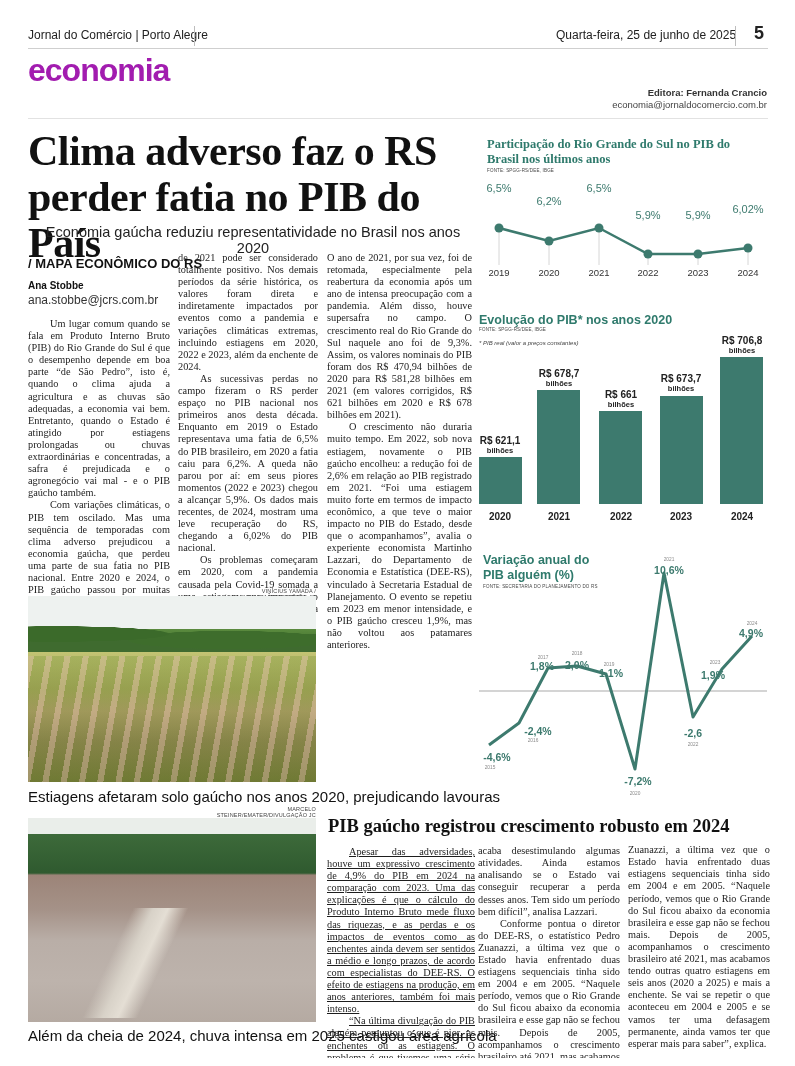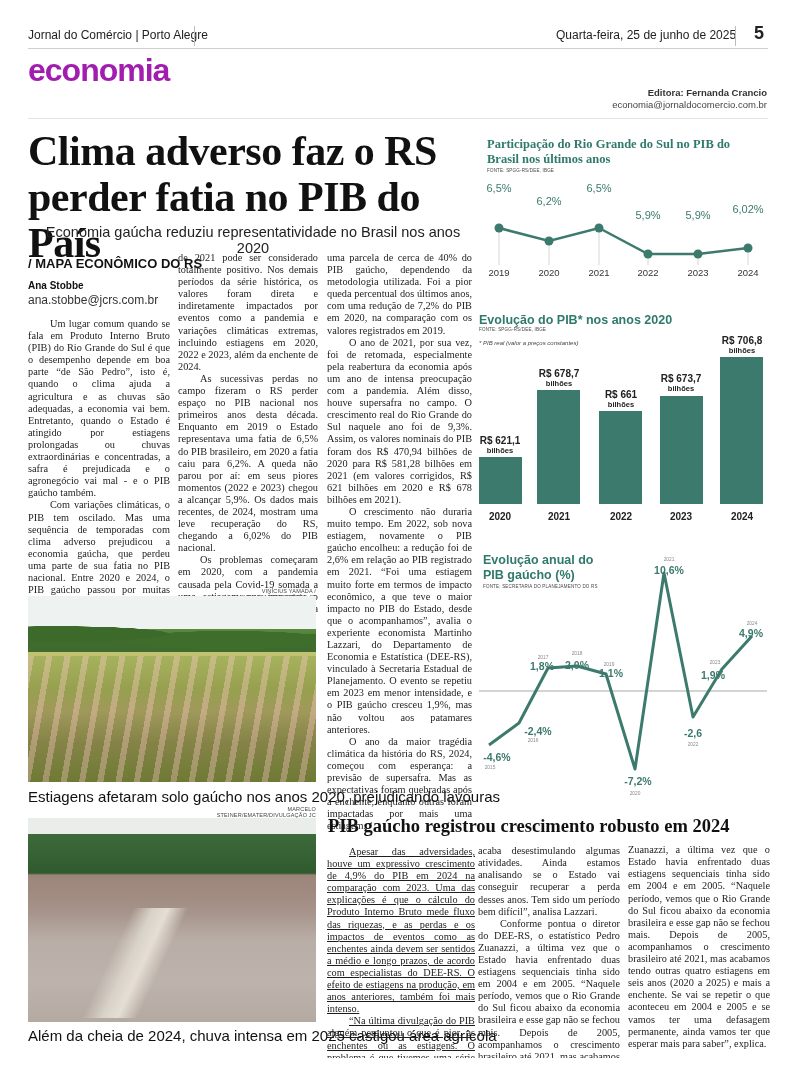--- a/index.html
+++ b/index.html
@@ -106,24 +106,22 @@
 <div class="abs col col1">
   <p>Um lugar comum quando se fala em Produto Interno Bruto (PIB) do Rio Grande do Sul é que o desempenho depende em boa parte “de São Pedro”, isto é, quando o clima ajuda a agricultura e as chuvas são adequadas, a economia vai bem. Entretanto, quando o Estado é atingido por estiagens prolongadas ou chuvas extraordinárias e concentradas, a safra é prejudicada e o agronegócio vai mal - e o PIB gaúcho também.</p>
   <p>Com variações climáticas, o PIB tem oscilado. Mas uma sequência de temporadas com clima adverso prejudicou a economia gaúcha, que perdeu uma parte de sua fatia no PIB nacional. Entre 2020 e 2024, o PIB gaúcho passou por muitas oscilações. Dos cinco anos sob retrospectiva, apenas o</p>
 </div>
 <div class="abs col col2 noindent-first">
   <p>de 2021 pode ser considerado totalmente positivo. Nos demais períodos da série histórica, os valores foram direta e indiretamente impactados por eventos como a pandemia e variações climáticas extremas, incluindo estiagens em 2020, 2022 e 2023, além da enchente de 2024.</p>
   <p>As sucessivas perdas no campo fizeram o RS perder espaço no PIB nacional nos primeiros anos desta década. Enquanto em 2019 o Estado representava uma fatia de 6,5% do PIB brasileiro, em 2020 a fatia caiu para 6,2%. A queda não parou por aí: em seus piores momentos (2022 e 2023) chegou a alcançar 5,9%. Os dados mais recentes, de 2024, mostram uma leve recuperação do RS, chegando a 6,02% do PIB nacional.</p>
   <p>Os problemas começaram em 2020, com a pandemia causada pela Covid-19 somada a uma estiagem que impactou o agronegócio – cuja cadeia completa representa</p>
 </div>
 <div class="abs col col3 noindent-first">
-  <p>uma parcela de cerca de 40% do PIB gaúcho, dependendo da metodologia utilizada. Foi a pior queda percentual dos últimos anos, com uma redução de 7,2% do PIB em 2020, na comparação com os valores registrados em 2019.</p>
   <p>O ano de 2021, por sua vez, foi de retomada, especialmente pela reabertura da economia após um ano de intensa preocupação com a pandemia. Além disso, houve supersafra no campo. O crescimento real do Rio Grande do Sul naquele ano foi de 9,3%. Assim, os valores nominais do PIB foram dos R$ 470,94 bilhões de 2020 para R$ 581,28 bilhões em 2021 (em valores corrigidos, R$ 621 bilhões em 2020 e R$ 678 bilhões em 2021).</p>
   <p>O crescimento não duraria muito tempo. Em 2022, sob nova estiagem, novamente o PIB gaúcho encolheu: a redução foi de 2,6% em relação ao PIB registrado em 2021. “Foi uma estiagem muito forte em termos de impacto econômico, a que teve o maior impacto no PIB do Estado, desde que o acompanhamos”, avalia o experiente economista Martinho Lazzari, do Departamento de Economia e Estatística (DEE-RS), vinculado à Secretaria Estadual de Planejamento. O evento se repetiu em 2023 em menor intensidade, e o PIB gaúcho cresceu 1,9%, mas não voltou aos patamares anteriores.</p>
-  <p>O ano da maior tragédia climática da história do RS, 2024, começou com esperança: a previsão de supersafra. Mas as expectativas foram quebradas após a enchente, enquanto outras foram impactadas por mais uma estiagem.</p>
 </div>
 
 <div class="abs credit credit1">VINÍCIUS YAMADA / EMBRAPA/DIVULGAÇÃO JC</div>
 <div class="abs photo photo1">
   <div class="trees"></div>
   <div class="rows"></div>
 </div>
 <div class="abs caption caption1">Estiagens afetaram solo gaúcho nos anos 2020, prejudicando lavouras</div>
 
 <div class="abs credit credit2">MARCELO STEINER/EMATER/DIVULGAÇÃO JC</div>
@@ -238,14 +236,14 @@
     <text x="68" y="114">2017</text>
     <text x="102" y="110">2018</text>
     <text x="134" y="121">2019</text>
     <text x="160" y="250">2020</text>
     <text x="194" y="16">2021</text>
     <text x="218" y="201">2022</text>
     <text x="240" y="119">2023</text>
     <text x="277" y="80">2024</text>
   </g>
 </svg>
-<div class="abs chart-title c3-title">Evolução anual do PIB gaúcho (%)</div>
+<div class="abs chart-title c3-title">Variação anual do PIB alguém (%)</div>
 <div class="abs chart-source c3-source">FONTE: SECRETARIA DO PLANEJAMENTO DO RS</div>
 
 </body></html>

